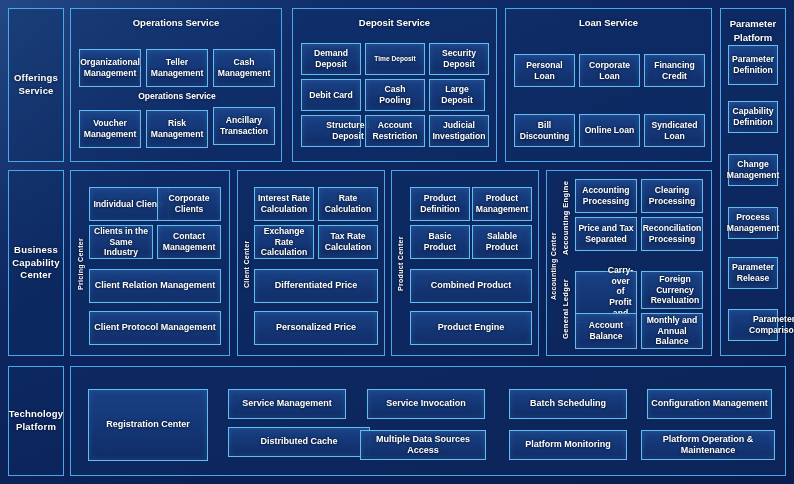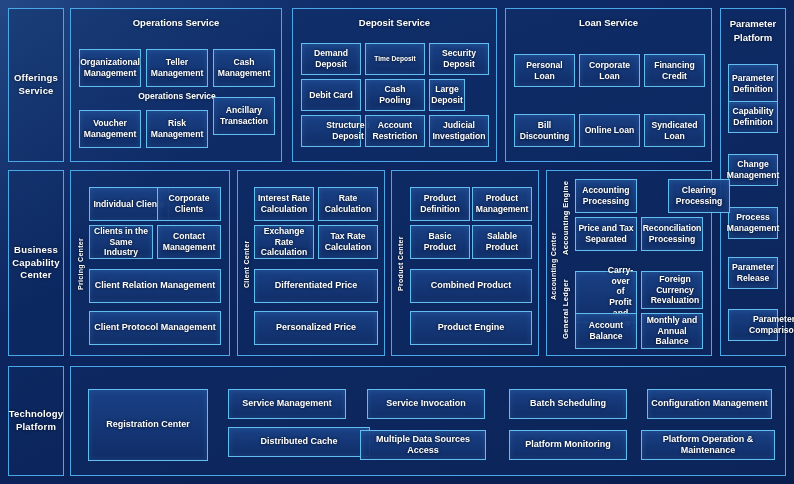--- a/index.html
+++ b/index.html
@@ -94,50 +94,50 @@
 Service</div>
 
   <div class="frame" style="left:70px; top:8px; width:212px; height:154px;">
     <div class="grouptitle">Operations Service</div>
     <div class="tile" style="left:8px; top:40px; width:62px; height:38px;">Organizational Management</div>
     <div class="tile" style="left:75px; top:40px; width:62px; height:38px;">Teller Management</div>
     <div class="tile" style="left:142px; top:40px; width:62px; height:38px;">Cash Management</div>
     <div class="innertitle" style="left:46px; top:82px;">Operations Service</div>
     <div class="tile" style="left:8px; top:101px; width:62px; height:38px;">Voucher Management</div>
     <div class="tile" style="left:75px; top:101px; width:62px; height:38px;">Risk Management</div>
-    <div class="tile" style="left:142px; top:88px; width:62px; height:38px;">Ancillary Transaction</div>
+    <div class="tile" style="left:142px; top:98px; width:62px; height:38px;">Ancillary Transaction</div>
   </div>
 
   <div class="frame" style="left:292px; top:8px; width:205px; height:154px;">
     <div class="grouptitle">Deposit Service</div>
     <div class="tile" style="left:8px; top:34px; width:60px; height:32px;">Demand Deposit</div>
     <div class="tile tiny" style="left:72px; top:34px; width:60px; height:32px;">Time Deposit</div>
     <div class="tile" style="left:136px; top:34px; width:60px; height:32px;">Security Deposit</div>
     <div class="tile" style="left:8px; top:70px; width:60px; height:32px;">Debit Card</div>
     <div class="tile" style="left:72px; top:70px; width:60px; height:32px;">Cash Pooling</div>
-    <div class="tile" style="left:136px; top:70px; width:36px; height:32px;">Large Deposit</div>
+    <div class="tile" style="left:136px; top:70px; width:56px; height:32px;">Large Deposit</div>
     <div class="tile" style="left:8px; top:106px; width:60px; height:32px;padding-left:36px;">Structured Deposit</div>
     <div class="tile" style="left:72px; top:106px; width:60px; height:32px;">Account Restriction</div>
     <div class="tile" style="left:136px; top:106px; width:60px; height:32px;">Judicial Investigation</div>
   </div>
 
   <div class="frame" style="left:505px; top:8px; width:207px; height:154px;">
     <div class="grouptitle">Loan Service</div>
     <div class="tile" style="left:8px; top:45px; width:61px; height:33px;">Personal Loan</div>
     <div class="tile" style="left:73px; top:45px; width:61px; height:33px;">Corporate Loan</div>
     <div class="tile" style="left:138px; top:45px; width:61px; height:33px;">Financing Credit</div>
     <div class="tile" style="left:8px; top:105px; width:61px; height:33px;">Bill Discounting</div>
     <div class="tile" style="left:73px; top:105px; width:61px; height:33px;">Online Loan</div>
     <div class="tile" style="left:138px; top:105px; width:61px; height:33px;">Syndicated Loan</div>
   </div>
 
   <div class="frame" style="left:720px; top:8px; width:66px; height:348px;">
     <div class="grouptitle" style="white-space:pre-line; line-height:1.5;">Parameter
 Platform</div>
-    <div class="tile" style="left:7px; top:55px; width:50px; height:40px;">Parameter Definition</div>
+    <div class="tile" style="left:7px; top:36px; width:50px; height:40px;">Parameter Definition</div>
     <div class="tile" style="left:7px; top:92px; width:50px; height:32px;">Capability Definition</div>
     <div class="tile" style="left:7px; top:145px; width:50px; height:32px;">Change Management</div>
     <div class="tile" style="left:7px; top:198px; width:50px; height:32px;">Process Management</div>
     <div class="tile" style="left:7px; top:248px; width:50px; height:32px;">Parameter Release</div>
     <div class="tile" style="left:7px; top:300px; width:50px; height:32px;padding-left:44px;">Parameter Comparison</div>
   </div>
 
   <div class="sidelabel" style="left:8px; top:170px; width:56px; height:186px; white-space:pre-line;">Business
 Capability
 Center</div>
@@ -171,21 +171,21 @@
     <div class="tile wide" style="left:18px; top:98px; width:122px; height:34px;">Combined Product</div>
     <div class="tile wide" style="left:18px; top:140px; width:122px; height:34px;">Product Engine</div>
   </div>
 
   <div class="frame" style="left:546px; top:170px; width:166px; height:186px;">
     <div class="vlabel" style="left:1px; top:40px; height:110px; width:11px;">Accounting Center</div>
     <div class="vlabel big" style="left:12px; top:8px; height:78px; width:12px;">Accounting Engine</div>
     <div class="vlabel big" style="left:12px; top:100px; height:76px; width:12px;">General Ledger</div>
 
     <div class="tile" style="left:28px; top:8px; width:62px; height:34px;">Accounting Processing</div>
-    <div class="tile" style="left:94px; top:8px; width:62px; height:34px;margin-left:27px;">Clearing Processing</div>
+    <div class="tile" style="left:94px; top:8px; width:62px; height:34px;">Clearing Processing</div>
     <div class="tile" style="left:28px; top:46px; width:62px; height:34px;">Price and Tax Separated</div>
     <div class="tile" style="left:94px; top:46px; width:62px; height:34px;">Reconciliation Processing</div>
 
     <div class="tile" style="left:28px; top:100px; width:62px; height:52px;padding-left:31px;">Carry-over of Profit and Loss</div>
     <div class="tile" style="left:94px; top:100px; width:62px; height:38px;padding-left:8px;">Foreign Currency Revaluation</div>
     <div class="tile" style="left:28px; top:142px; width:62px; height:36px;">Account Balance</div>
     <div class="tile" style="left:94px; top:142px; width:62px; height:36px;">Monthly and Annual Balance</div>
   </div>
 
   <div class="sidelabel" style="left:8px; top:366px; width:56px; height:110px; white-space:pre-line;">Technology

